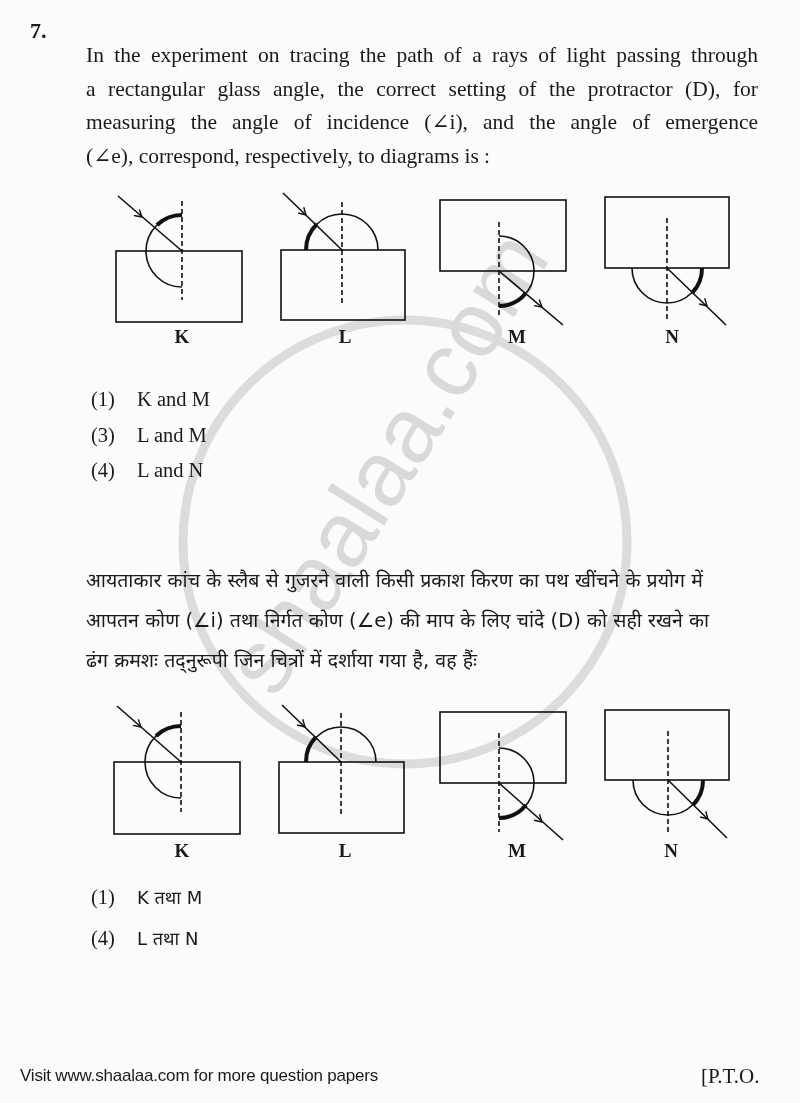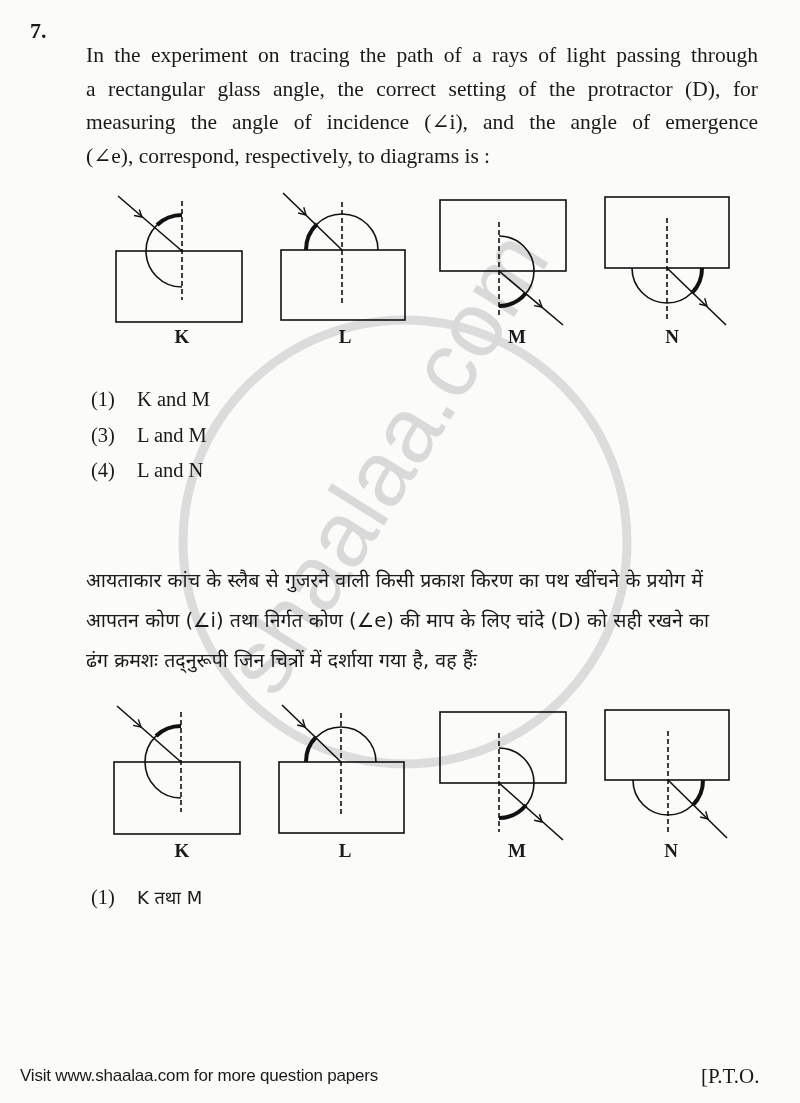--- a/index.html
+++ b/index.html
@@ -152,16 +152,17 @@
     </g>
   </svg>
   <span class="dlabel" style="left:182px;top:840px;">K</span>
   <span class="dlabel" style="left:345px;top:840px;">L</span>
   <span class="dlabel" style="left:517px;top:840px;">M</span>
   <span class="dlabel" style="left:671px;top:840px;">N</span>
 </div>
 
 <div class="options opts-hi">
   <span class="opt"><span class="num">(1)</span><span class="txt">K तथा M</span></span>
+  <span class="opt"><span class="num">(4)</span><span class="txt">L तथा N</span></span>
 </div>
 
 <div class="footer-left">Visit www.shaalaa.com for more question papers</div>
 <div class="footer-right">[P.T.O.</div>
 
 </body></html>

